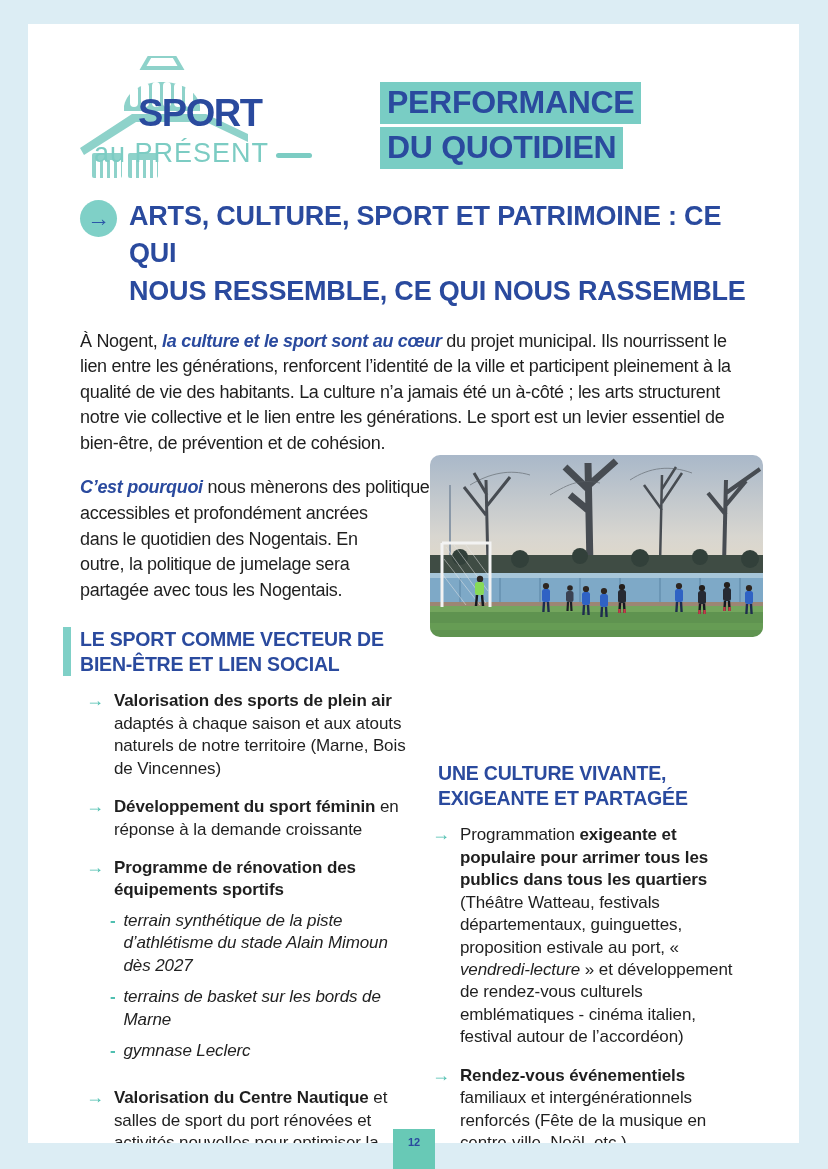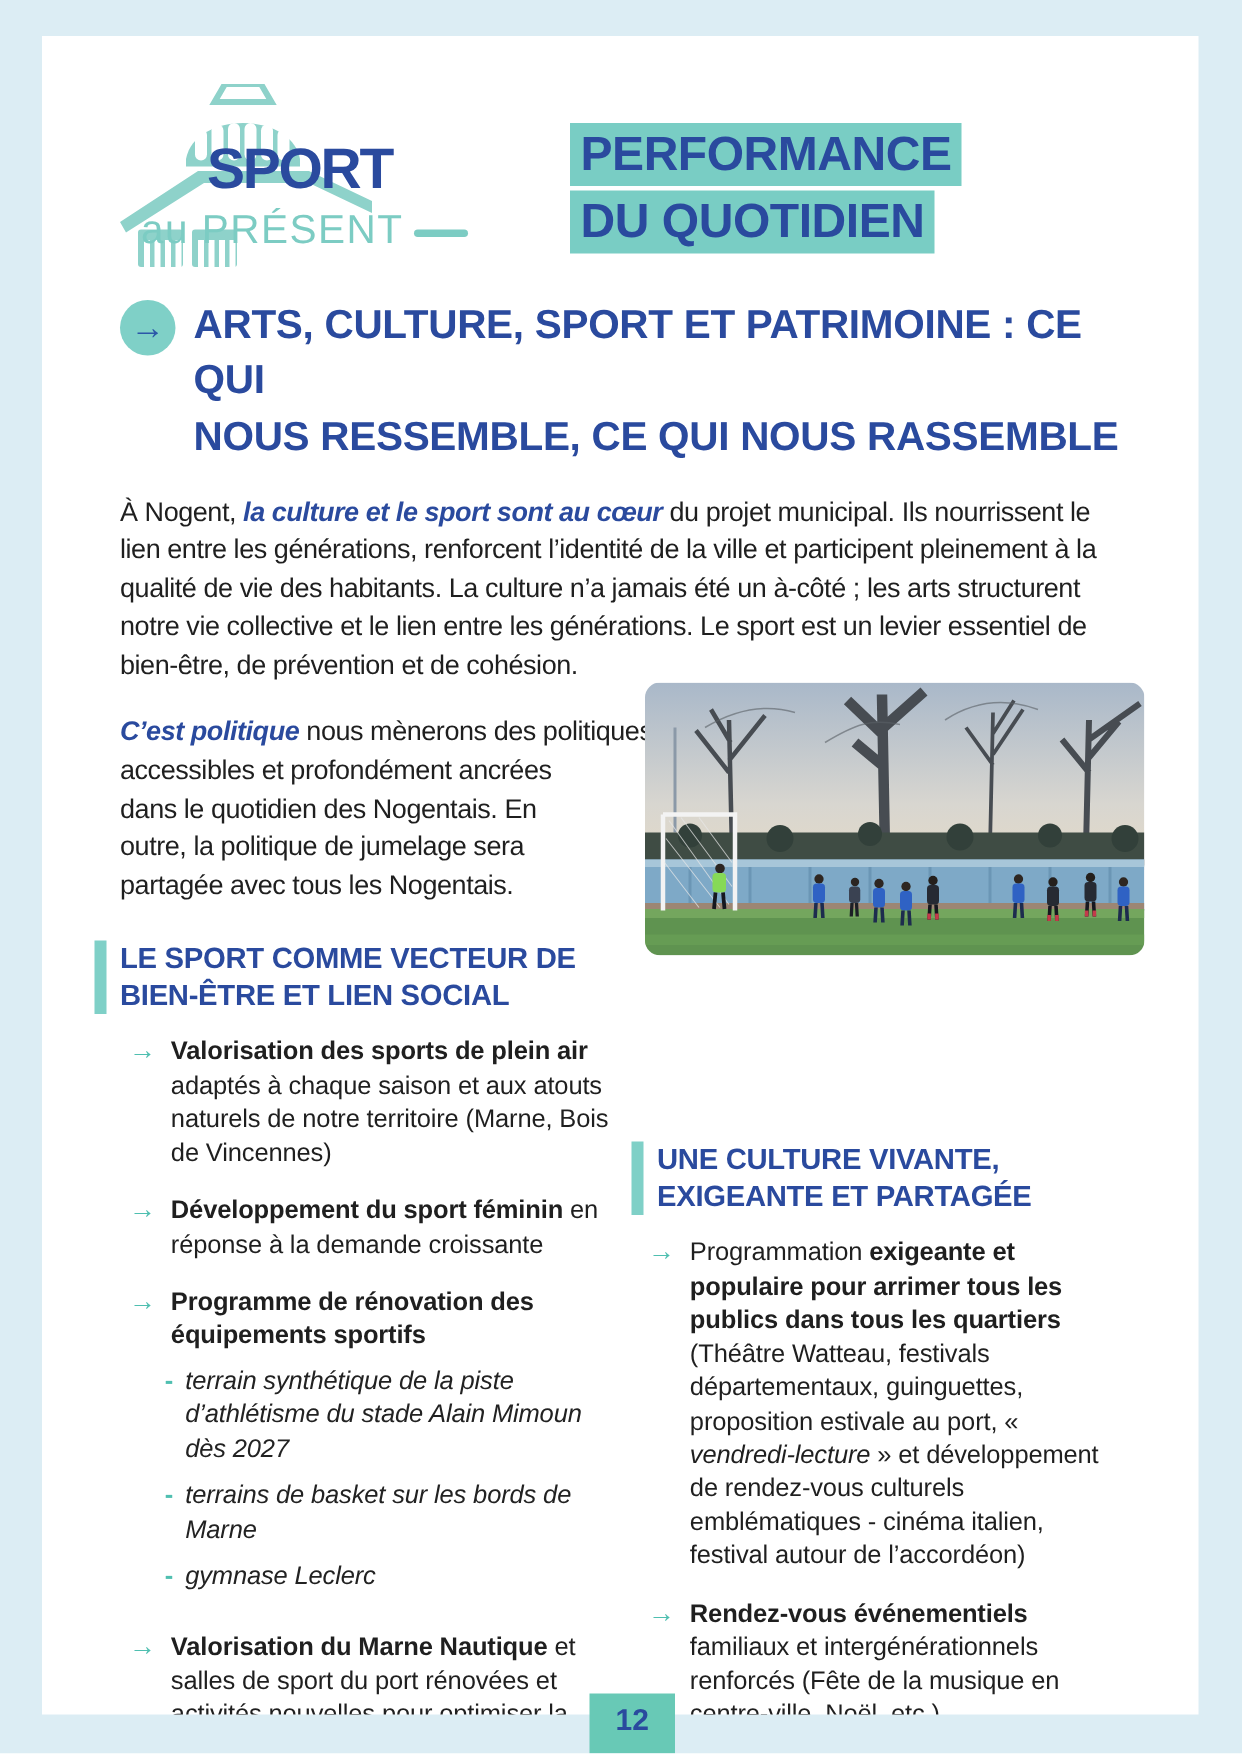--- a/index.html
+++ b/index.html
@@ -36,30 +36,30 @@
   .photo svg{display:block;}
 
   
   .columns{display:flex;margin-top:24px;gap:16px;}
   .col-left{width:330px;flex-shrink:0;}
   .col-right{flex:1;padding-top:134px;}
   .sec-head{display:flex;margin-bottom:14px;}
   .hbar{width:8px;background:#7fd0c7;flex-shrink:0;margin-right:9px;}
   .sec-head .ht{color:var(--accent-blue);font-size:19.5px;font-weight:800;line-height:1.26;letter-spacing:-0.2px;}
   .col-left .sec-head{margin-left:-17px;}
-  .col-right .sec-head{margin-left:-5px;}
+  .col-right .sec-head{margin-left:-5px;align-items:flex-end;}
   ul.blist{list-style:none;margin:0;padding:0 0 0 6px;}
   ul.blist li{display:flex;gap:10px;margin-bottom:16px;font-size:17px;line-height:1.32;letter-spacing:-0.1px;color:var(--text);}
   .arrow{color:var(--teal-dark);font-weight:bold;font-size:18px;flex-shrink:0;line-height:1.2;}
   .sub-list{margin:8px 0 0 -4px;}
   .sub-item{display:flex;gap:8px;margin-bottom:9px;font-style:italic;color:#222;}
   .sub-item .dash{color:var(--teal-dark);font-weight:bold;font-style:normal;flex-shrink:0;}
 
   
-  .pagenum{position:absolute;left:393px;bottom:0;width:57px;height:40px;background:var(--pagenum-bg);color:var(--accent-blue);font-weight:bold;font-size:20px;display:flex;justify-content:center;padding-top:7px;box-sizing:border-box;}
+  .pagenum{position:absolute;left:393px;bottom:0;width:42px;height:40px;background:var(--pagenum-bg);color:var(--accent-blue);font-weight:bold;font-size:11px;display:flex;justify-content:center;padding-top:7px;box-sizing:border-box;}
 </style>
 </head>
 <body>
 
 <div class="page">
   <div class="sheet">
     <div class="content">
 
       <div class="header">
         <div class="logo">
@@ -98,21 +98,21 @@
       </div>
 
       <div class="title-row">
         <div class="title-circle">
             <span>→</span>
           </div>
         <h1><span>ARTS, CULTURE, SPORT ET PATRIMOINE : CE QUI</span><br><span>NOUS RESSEMBLE, CE QUI NOUS RASSEMBLE</span></h1>
       </div>
 
       <p class="para"><span class="run-n">À Nogent, </span><span class="run-bib">la culture et le sport sont au cœur</span><span class="run-n"> du projet municipal. Ils nourrissent le lien entre les générations, renforcent l’identité de la ville et participent pleinement à la qualité de vie des habitants. La culture n’a jamais été un à-côté ; les arts structurent notre vie collective et le lien entre les générations. Le sport est un levier essentiel de bien-être, de prévention et de cohésion.</span></p>
-      <p class="para"><span class="p2-spacer"></span><span class="p2-block"></span><span><span class="run-bib">C’est politique</span><span class="run-n"> nous mènerons des politiques culturelles et sportives exigeantes, accessibles et profondément ancrées dans le quotidien des Nogentais. En outre, la politique de jumelage sera partagée avec tous les Nogentais.</span></span></p>
+      <p class="para"><span class="p2-spacer"></span><span class="p2-block"></span><span><span class="run-bib">C’est pourquoi</span><span class="run-n"> nous mènerons des politiques culturelles et sportives exigeantes, accessibles et profondément ancrées dans le quotidien des Nogentais. En outre, la politique de jumelage sera partagée avec tous les Nogentais.</span></span></p>
 
       <div class="columns">
         <div class="col-left">
           <div class="sec-head">
             <span class="hbar"></span>
             <span class="ht"><span>LE SPORT COMME VECTEUR DE</span><br><span>BIEN-ÊTRE ET LIEN SOCIAL</span></span>
           </div>
           <ul class="blist">
               <li>
                 <span class="arrow">→</span>
@@ -134,21 +134,21 @@
                       <span>terrains de basket sur les bords de Marne</span>
                     </div>
                     <div class="sub-item">
                       <span class="dash">-</span>
                       <span>gymnase Leclerc</span>
                     </div>
                   </div></span>
               </li>
               <li>
                 <span class="arrow">→</span>
-                <span><span class="run-b">Valorisation du Marne Nautique</span><span class="run-n"> et salles de sport du port rénovées et activités nouvelles pour optimiser la fréquentation</span></span>
+                <span><span class="run-b">Valorisation du Centre Nautique</span><span class="run-n"> et salles de sport du port rénovées et activités nouvelles pour optimiser la fréquentation</span></span>
               </li>
             </ul>
         </div>
         <div class="col-right">
           <div class="sec-head">
             <span class="hbar"></span>
             <span class="ht"><span>UNE CULTURE VIVANTE,</span><br><span>EXIGEANTE ET PARTAGÉE</span></span>
           </div>
           <ul class="blist">
               <li>

